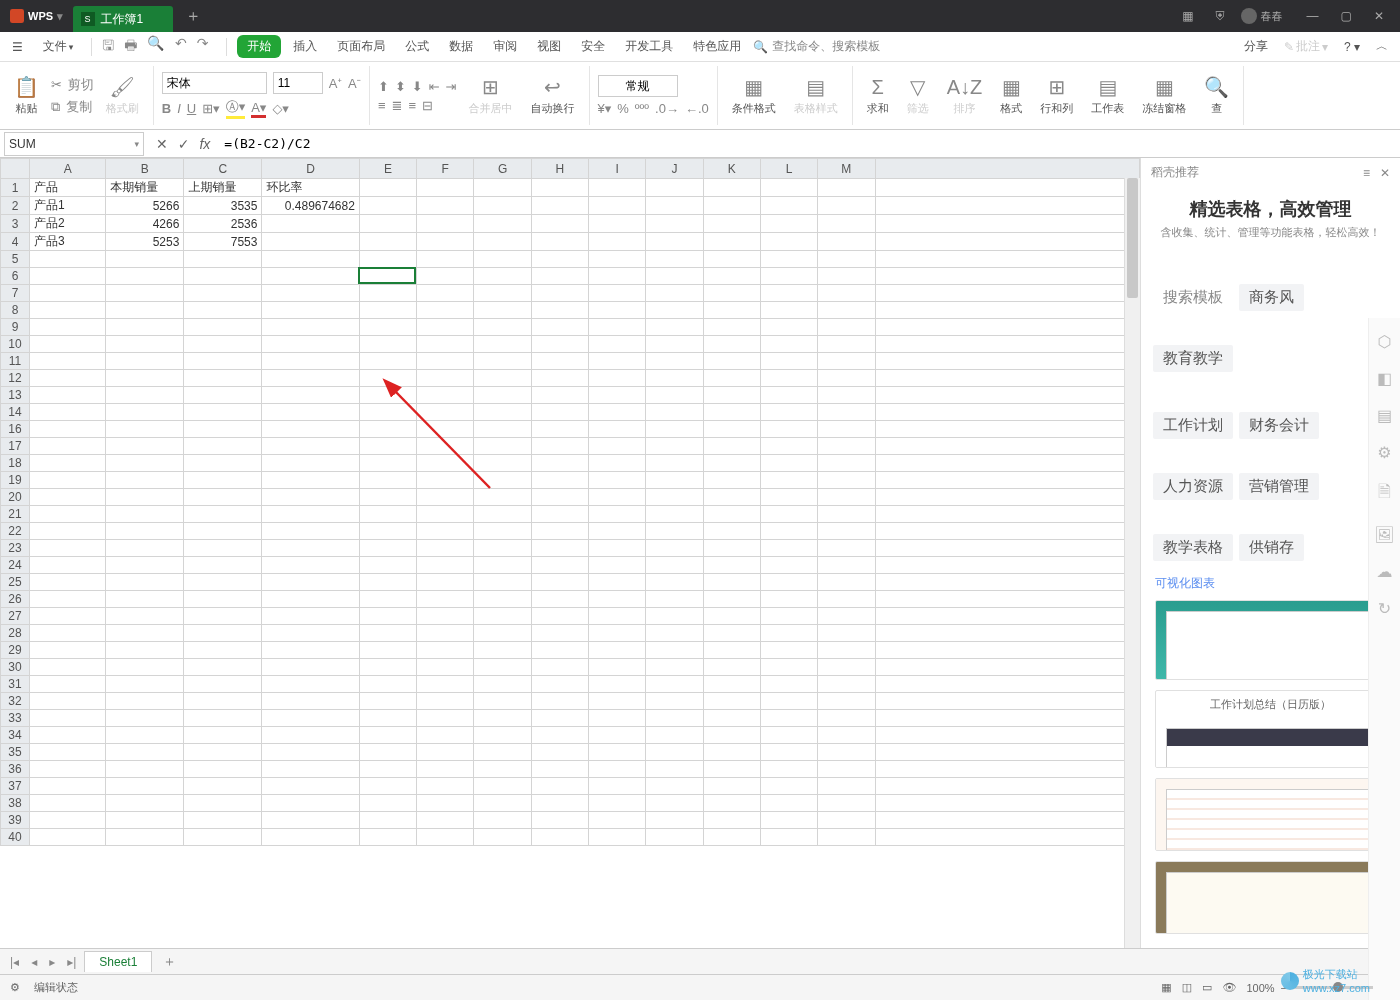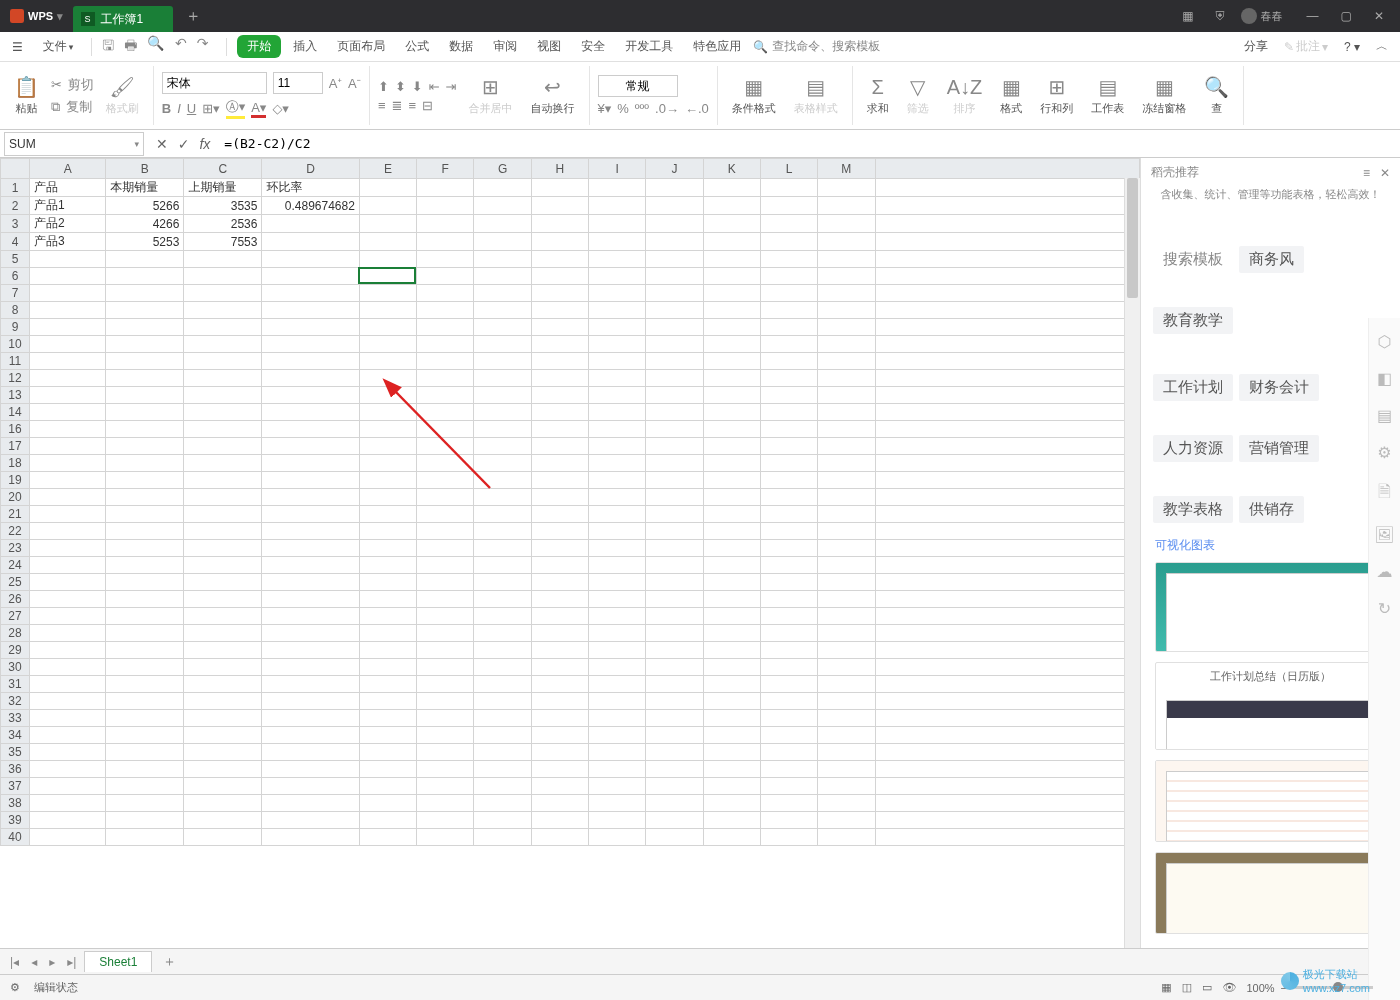--- a/index.html
+++ b/index.html
@@ -1002,20 +1002,21 @@
     <div class="vscroll">
         <div class="vscroll-thumb"></div>
       </div>
   </div>
 
   <div class="right-panel">
     <div class="rp-header">
       <span>稻壳推荐</span>
       <span><span>≡</span> &nbsp; <span>✕</span></span>
     </div>
+    <div class="rp-title">精选表格，高效管理</div>
     <div class="rp-sub">含收集、统计、管理等功能表格，轻松高效！</div>
     <div class="rp-tags" id="tags-top">
         <span class="rp-tag light">搜索模板</span>
         <span class="rp-tag">商务风</span>
         <span class="rp-tag">教育教学</span>
       </div>
     <div class="rp-tags" id="tags-mid">
         <span class="rp-tag">工作计划</span>
         <span class="rp-tag">财务会计</span>
         <span class="rp-tag">人力资源</span>

